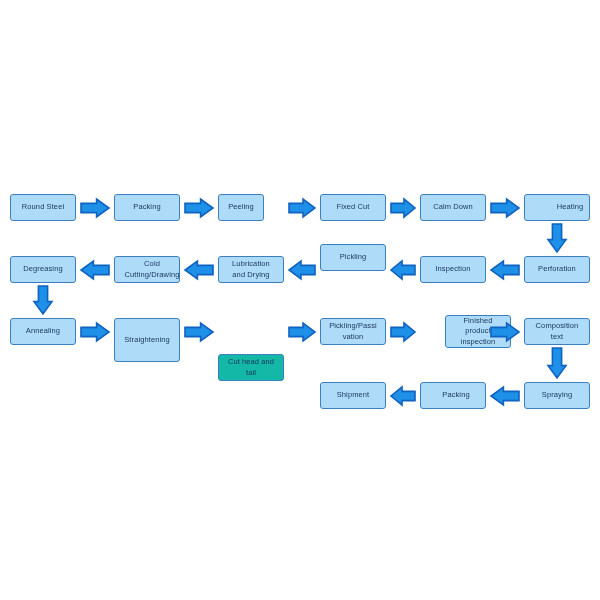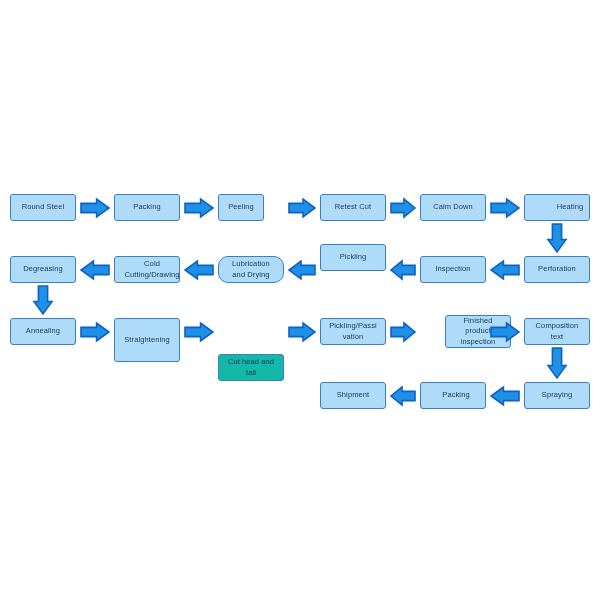--- a/index.html
+++ b/index.html
@@ -44,27 +44,27 @@
     overflow: visible;
   }
 </style>
 </head>
 <body>
 
 <div id="canvas" style="width: 600px; height: 600px; background: rgb(255, 255, 255);">
     <div class="node" style="left: 10px; top: 194px; width: 66px; height: 27px; background: rgb(174, 220, 248); border-color: rgb(60, 127, 192); color: rgb(23, 51, 92);">Round Steel</div>
     <div class="node" style="left: 114px; top: 194px; width: 66px; height: 27px; background: rgb(174, 220, 248); border-color: rgb(60, 127, 192); color: rgb(23, 51, 92);">Packing</div>
     <div class="node" style="left: 218px; top: 194px; width: 46px; height: 27px; background: rgb(174, 220, 248); border-color: rgb(60, 127, 192); color: rgb(23, 51, 92);">Peeling</div>
-    <div class="node" style="left: 320px; top: 194px; width: 66px; height: 27px; background: rgb(174, 220, 248); border-color: rgb(60, 127, 192); color: rgb(23, 51, 92);">Retest Cut</div>
+    <div class="node" style="left: 320px; top: 194px; width: 66px; height: 27px; background: rgb(174, 220, 248); border-color: rgb(60, 127, 192); color: rgb(23, 51, 92);">Fixed Cut</div>
     <div class="node" style="left: 420px; top: 194px; width: 66px; height: 27px; background: rgb(174, 220, 248); border-color: rgb(60, 127, 192); color: rgb(23, 51, 92);">Calm Down</div>
     <div class="node" style="left: 524px; top: 194px; width: 66px; height: 27px; background: rgb(174, 220, 248); border-color: rgb(60, 127, 192); color: rgb(23, 51, 92); padding-left: 28px;">Heating</div>
     <div class="node" style="left: 524px; top: 256px; width: 66px; height: 27px; background: rgb(174, 220, 248); border-color: rgb(60, 127, 192); color: rgb(23, 51, 92);">Perforation</div>
     <div class="node" style="left: 420px; top: 256px; width: 66px; height: 27px; background: rgb(174, 220, 248); border-color: rgb(60, 127, 192); color: rgb(23, 51, 92);">Inspection</div>
     <div class="node" style="left: 320px; top: 244px; width: 66px; height: 27px; background: rgb(174, 220, 248); border-color: rgb(60, 127, 192); color: rgb(23, 51, 92);">Pickling</div>
-    <div class="node" style="left: 218px; top: 256px; width: 66px; height: 27px; background: rgb(174, 220, 248); border-color: rgb(60, 127, 192); color: rgb(23, 51, 92); border-radius: 10px;">Lubrication
+    <div class="node" style="left: 218px; top: 256px; width: 66px; height: 27px; background: rgb(174, 220, 248); border-color: rgb(60, 127, 192); color: rgb(23, 51, 92);">Lubrication
 and Drying</div>
     <div class="node" style="left: 114px; top: 256px; width: 66px; height: 27px; background: rgb(174, 220, 248); border-color: rgb(60, 127, 192); color: rgb(23, 51, 92); padding-left: 12px;">Cold
 Cutting/Drawing</div>
     <div class="node" style="left: 10px; top: 256px; width: 66px; height: 27px; background: rgb(174, 220, 248); border-color: rgb(60, 127, 192); color: rgb(23, 51, 92);">Degreasing</div>
     <div class="node" style="left: 10px; top: 318px; width: 66px; height: 27px; background: rgb(174, 220, 248); border-color: rgb(60, 127, 192); color: rgb(23, 51, 92);">Annealing</div>
     <div class="node" style="left: 114px; top: 318px; width: 66px; height: 44px; background: rgb(174, 220, 248); border-color: rgb(60, 127, 192); color: rgb(23, 51, 92);">Straightening</div>
     <div class="node" style="left: 218px; top: 318px; width: 66px; height: 27px; background: #14b8a6; border-color: rgb(60, 127, 192); color: rgb(23, 51, 92); margin-top: 36px;">Cut head and
 tail</div>
     <div class="node" style="left: 320px; top: 318px; width: 66px; height: 27px; background: rgb(174, 220, 248); border-color: rgb(60, 127, 192); color: rgb(23, 51, 92);">Pickling/Passi
 vation</div>

